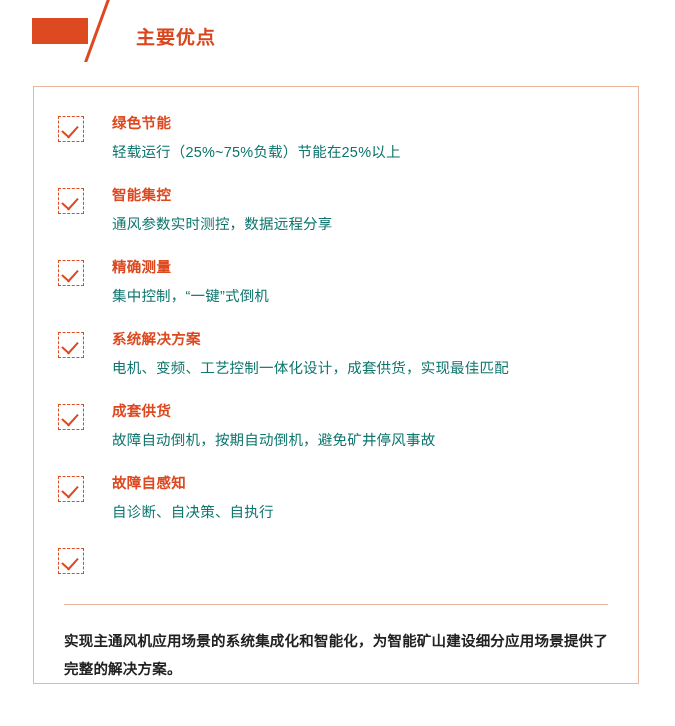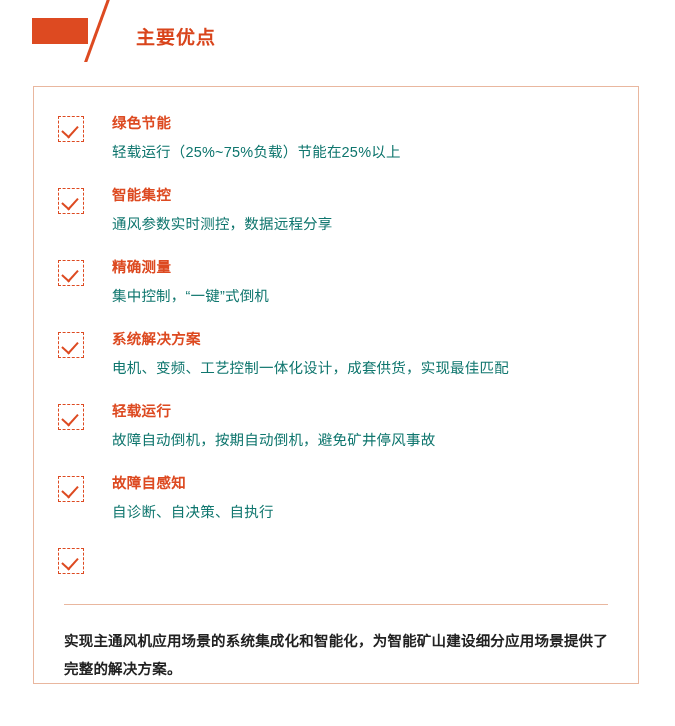--- a/index.html
+++ b/index.html
@@ -183,21 +183,21 @@
         <div class="item-title">系统解决方案</div>
         <div class="item-desc">
           <span class="line">电机、变频、工艺控制一体化设计，成套供货，实现最佳匹配</span>
         </div>
       </div>
     </li>
 
     <li class="item">
       <span class="check-box"></span>
       <div class="item-text">
-        <div class="item-title">轻载运行</div>
+        <div class="item-title">成套供货</div>
         <div class="item-desc">
           <span class="line">故障自动倒机，按期自动倒机，避免矿井停风事故</span>
         </div>
       </div>
     </li>
 
     <li class="item">
       <span class="check-box"></span>
       <div class="item-text">
         <div class="item-title">故障自感知</div>

